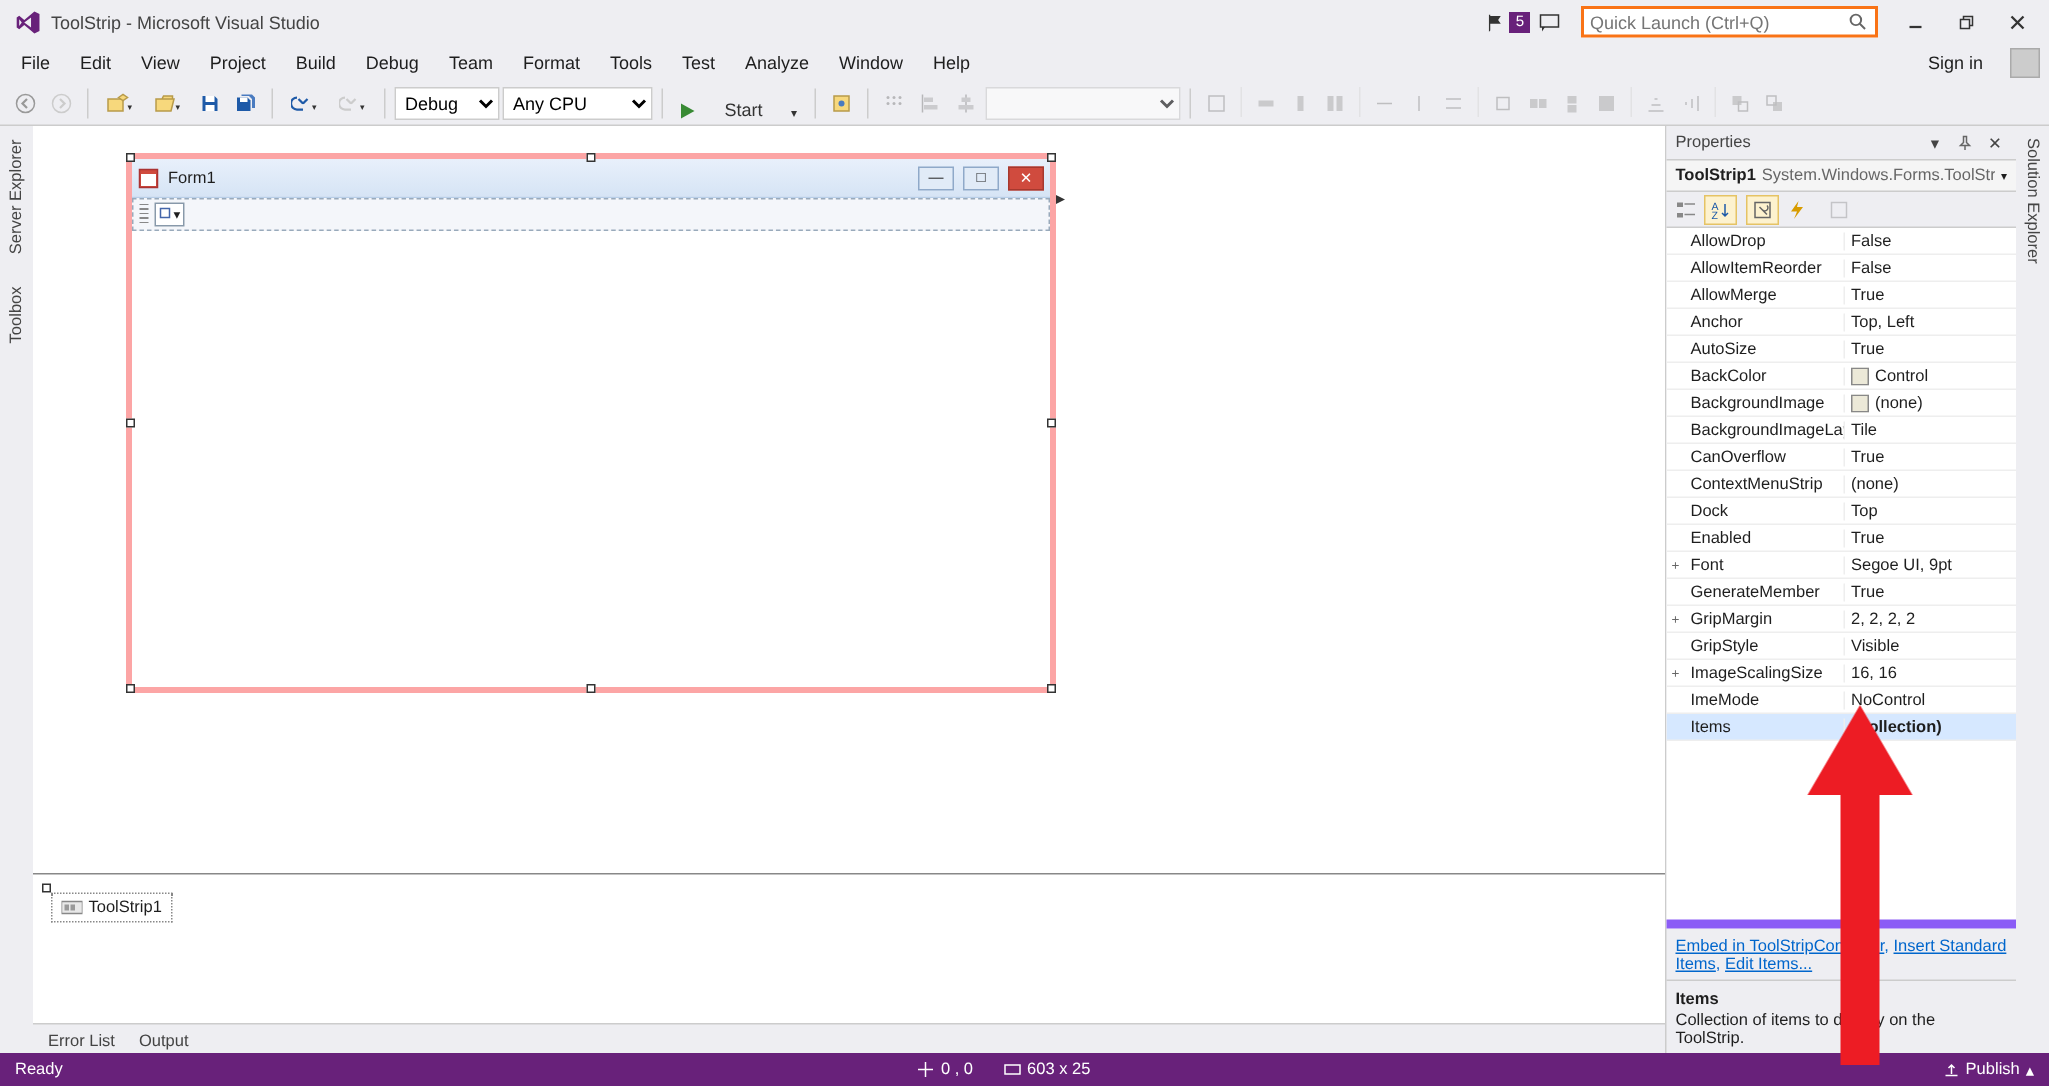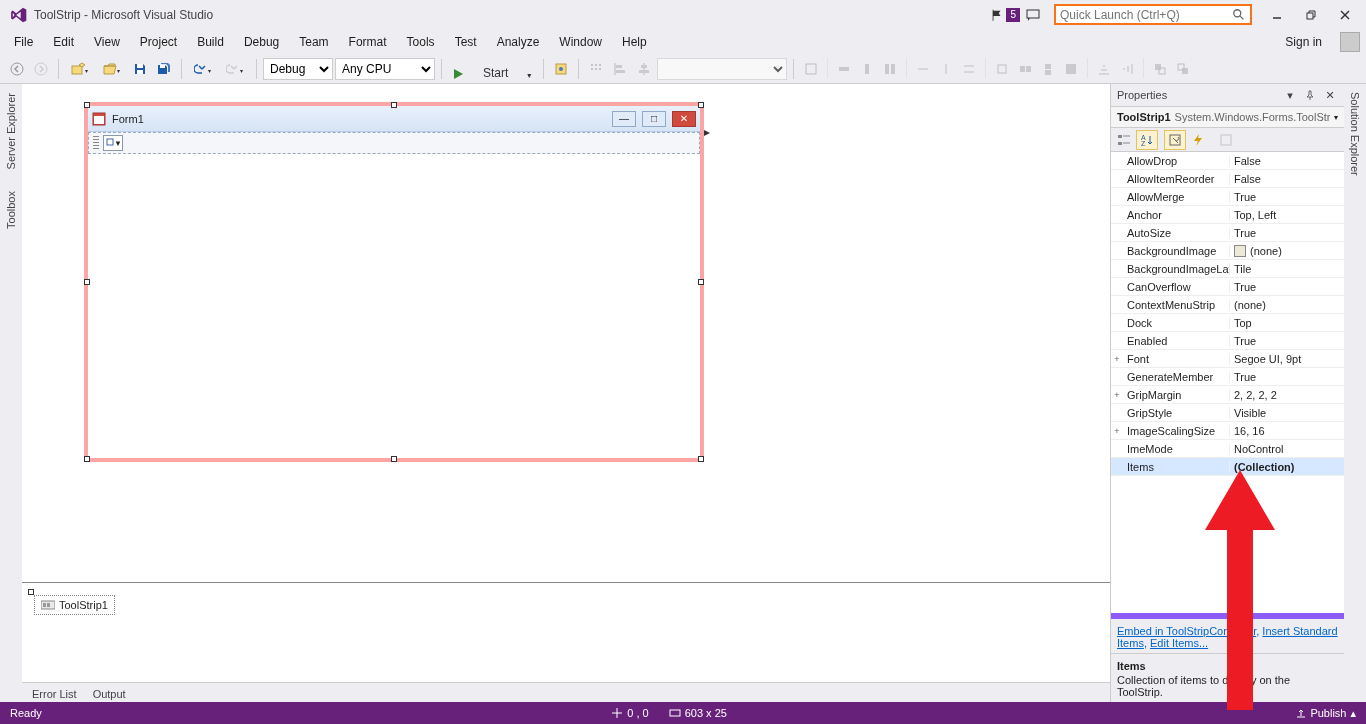--- a/index.html
+++ b/index.html
@@ -482,20 +482,28 @@
         </div>
         <div class="row">
           <div class="exp"></div>
           <div class="k">AutoSize</div>
           <div class="v">
             <span>True</span>
           </div>
         </div>
         <div class="row">
           <div class="exp"></div>
+          <div class="k">BackColor</div>
+          <div class="v">
+            <div class="swatch"></div>
+            <span>Control</span>
+          </div>
+        </div>
+        <div class="row">
+          <div class="exp"></div>
           <div class="k">BackgroundImage</div>
           <div class="v">
             <div class="swatch"></div>
             <span>(none)</span>
           </div>
         </div>
         <div class="row">
           <div class="exp"></div>
           <div class="k">BackgroundImageLayout</div>
           <div class="v">

